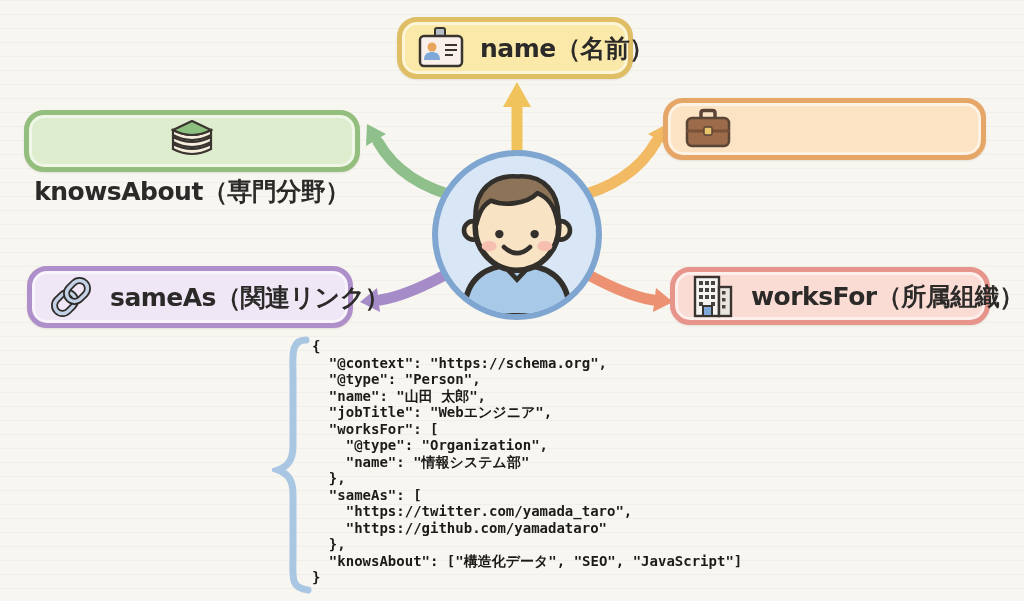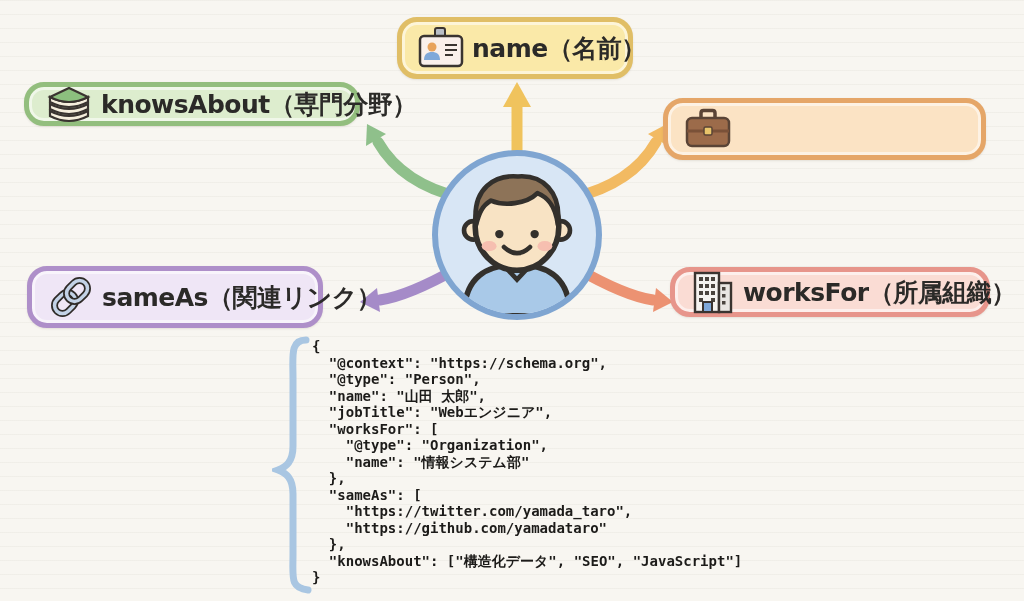--- a/index.html
+++ b/index.html
@@ -4,31 +4,31 @@
 <style>
   html,body{margin:0;padding:0;}
   body{width:1024px;height:601px;font-family:"DejaVu Sans","Liberation Sans",sans-serif;}
   .canvas{
     position:relative;width:1024px;height:601px;overflow:hidden;
     background:#f8f6f1;
     background-image:repeating-linear-gradient(to bottom, rgba(175,170,158,0.10) 0 1px, transparent 1px 14px);
   }
   .arrows{position:absolute;left:0;top:0;pointer-events:none;}
   .node{
-    position:absolute;display:flex;align-items:center;gap:8px;
+    position:absolute;display:flex;align-items:center;gap:16px;
     border-radius:20px;box-sizing:border-box;padding:0 16px;
     box-shadow:inset 0 0 0 3px rgba(255,255,255,0.55), 0 1px 2px rgba(120,110,90,0.15);
   }
   .node .label{font-weight:bold;font-size:25px;color:#2b2a28;white-space:nowrap;letter-spacing:-0.5px;}
   .node .icon{display:flex;align-items:center;justify-content:center;flex:0 0 auto;}
   .node-name     {left:397px;top:17px; width:236px;height:62px;background:#FAE9A8;border:5px solid #E0BE66;}
-  .node-knows    {left:24px; top:82px; width:336px;height:44px;background:#DDEDCE;border:5px solid #93BE7E;}
+  .node-knows    {left:24px; top:110px; width:336px;height:62px;background:#DDEDCE;border:5px solid #93BE7E;flex-direction:column;}
   .node-job      {left:663px;top:98px; width:323px;height:62px;background:#FBE3C4;border:5px solid #E5A668;}
-  .node-same     {left:27px; top:266px;width:296px;height:62px;background:#EFE6F6;border:5px solid #AE8FC9;text-align:right;}
-  .node-works    {left:670px;top:267px;width:320px;height:50px;background:#FADCD4;border:5px solid #E7958B;}
+  .node-same     {left:27px; top:266px;width:326px;height:62px;background:#EFE6F6;border:5px solid #AE8FC9;text-align:right;}
+  .node-works    {left:670px;top:267px;width:320px;height:58px;background:#FADCD4;border:5px solid #E7958B;}
   .avatar{
     position:absolute;left:432px;top:150px;width:170px;height:170px;border-radius:50%;
     background:#D8E6F5;border:6px solid #7FA5D1;box-sizing:border-box;overflow:hidden;
   }
   .avatar svg{position:absolute;left:0;top:0;}
   .brace{position:absolute;left:272px;top:334px;}
   .code{
     position:absolute;left:312px;top:338px;margin:0;
     font-family:"DejaVu Sans Mono","Liberation Mono",monospace;
     font-weight:bold;font-size:14px;line-height:16.5px;color:#1c1b19;

